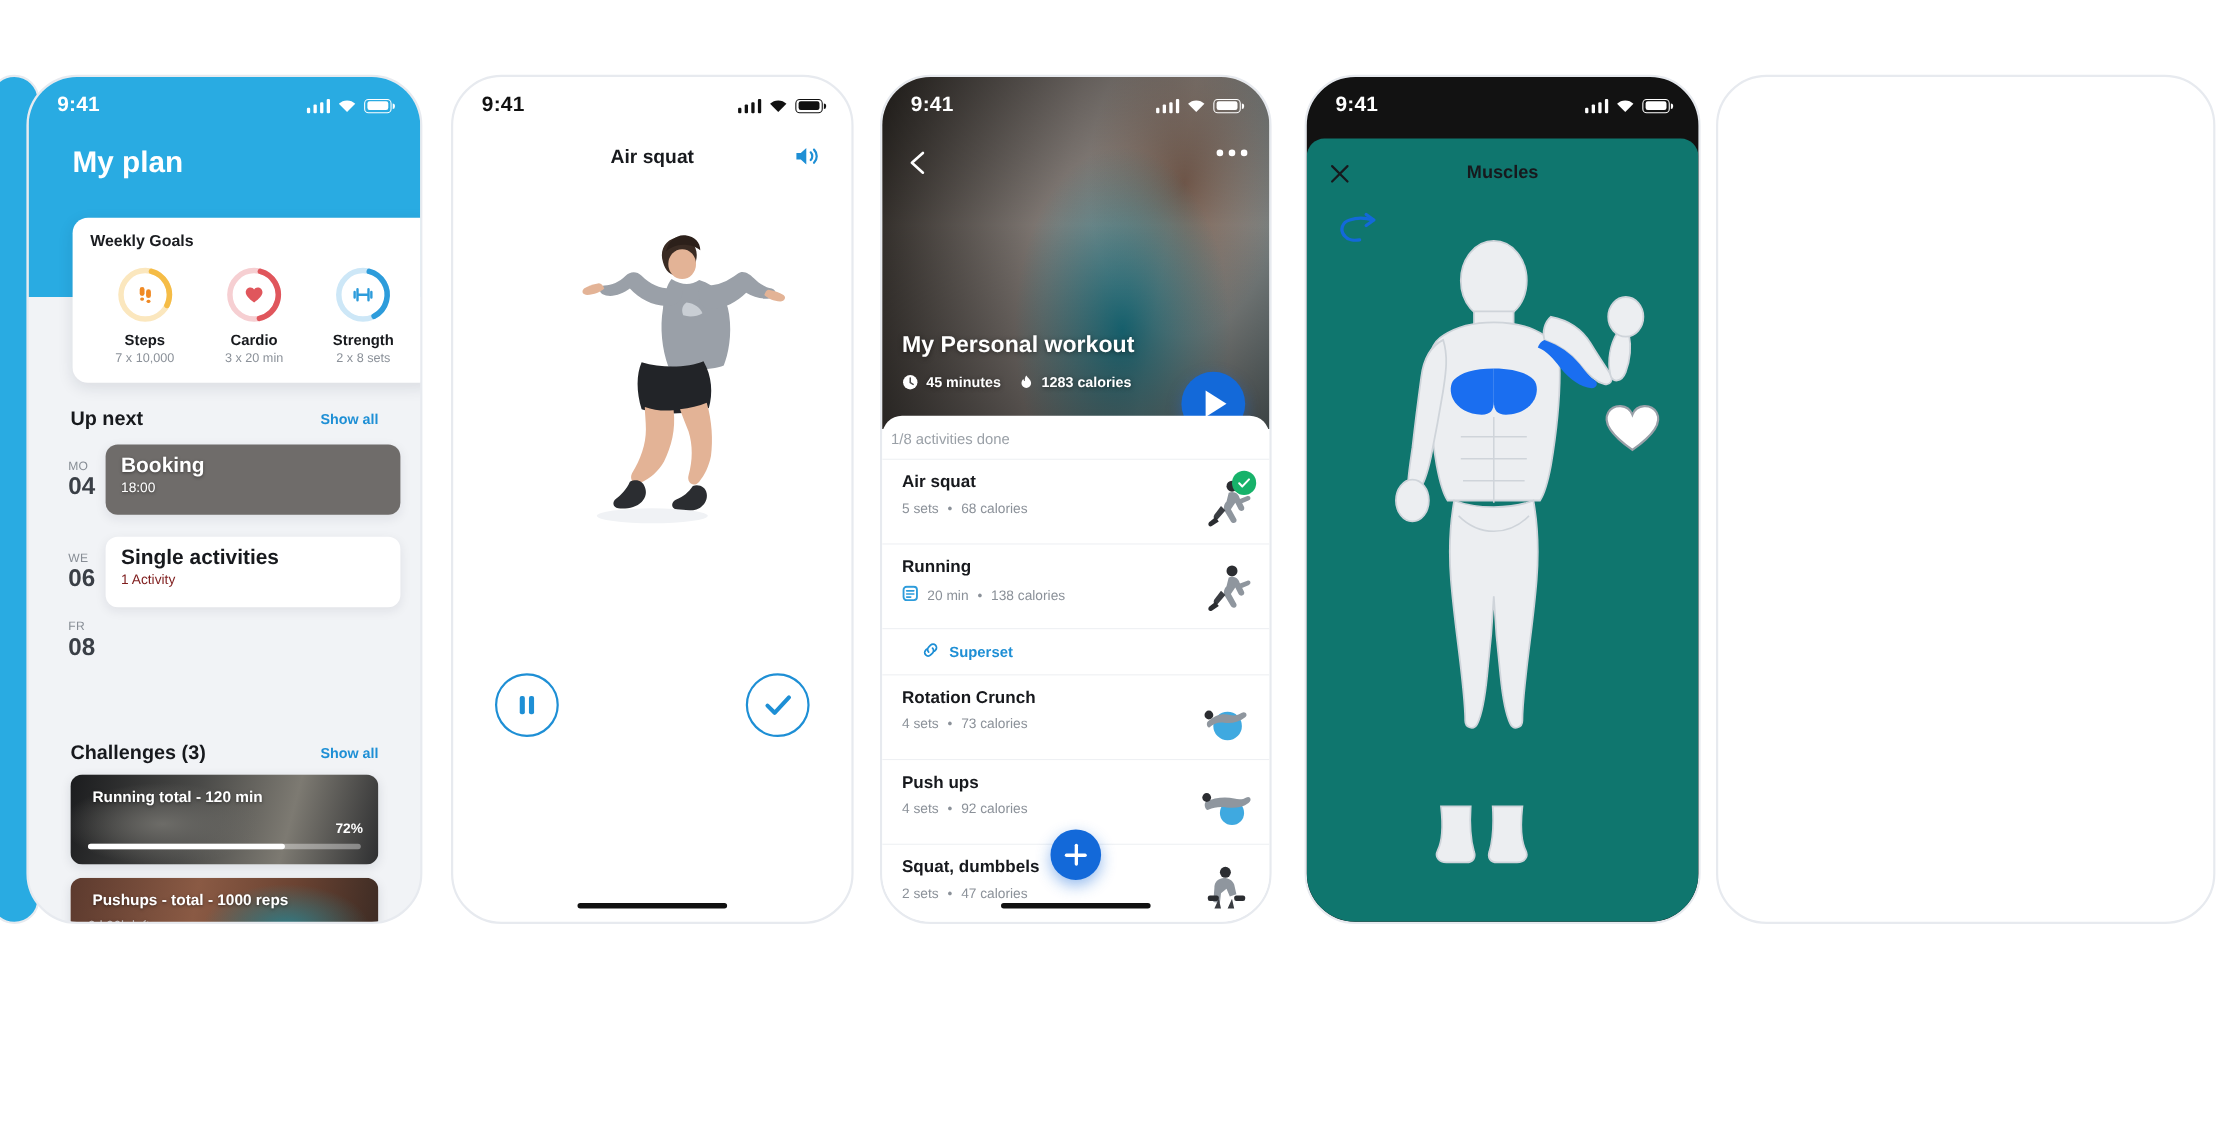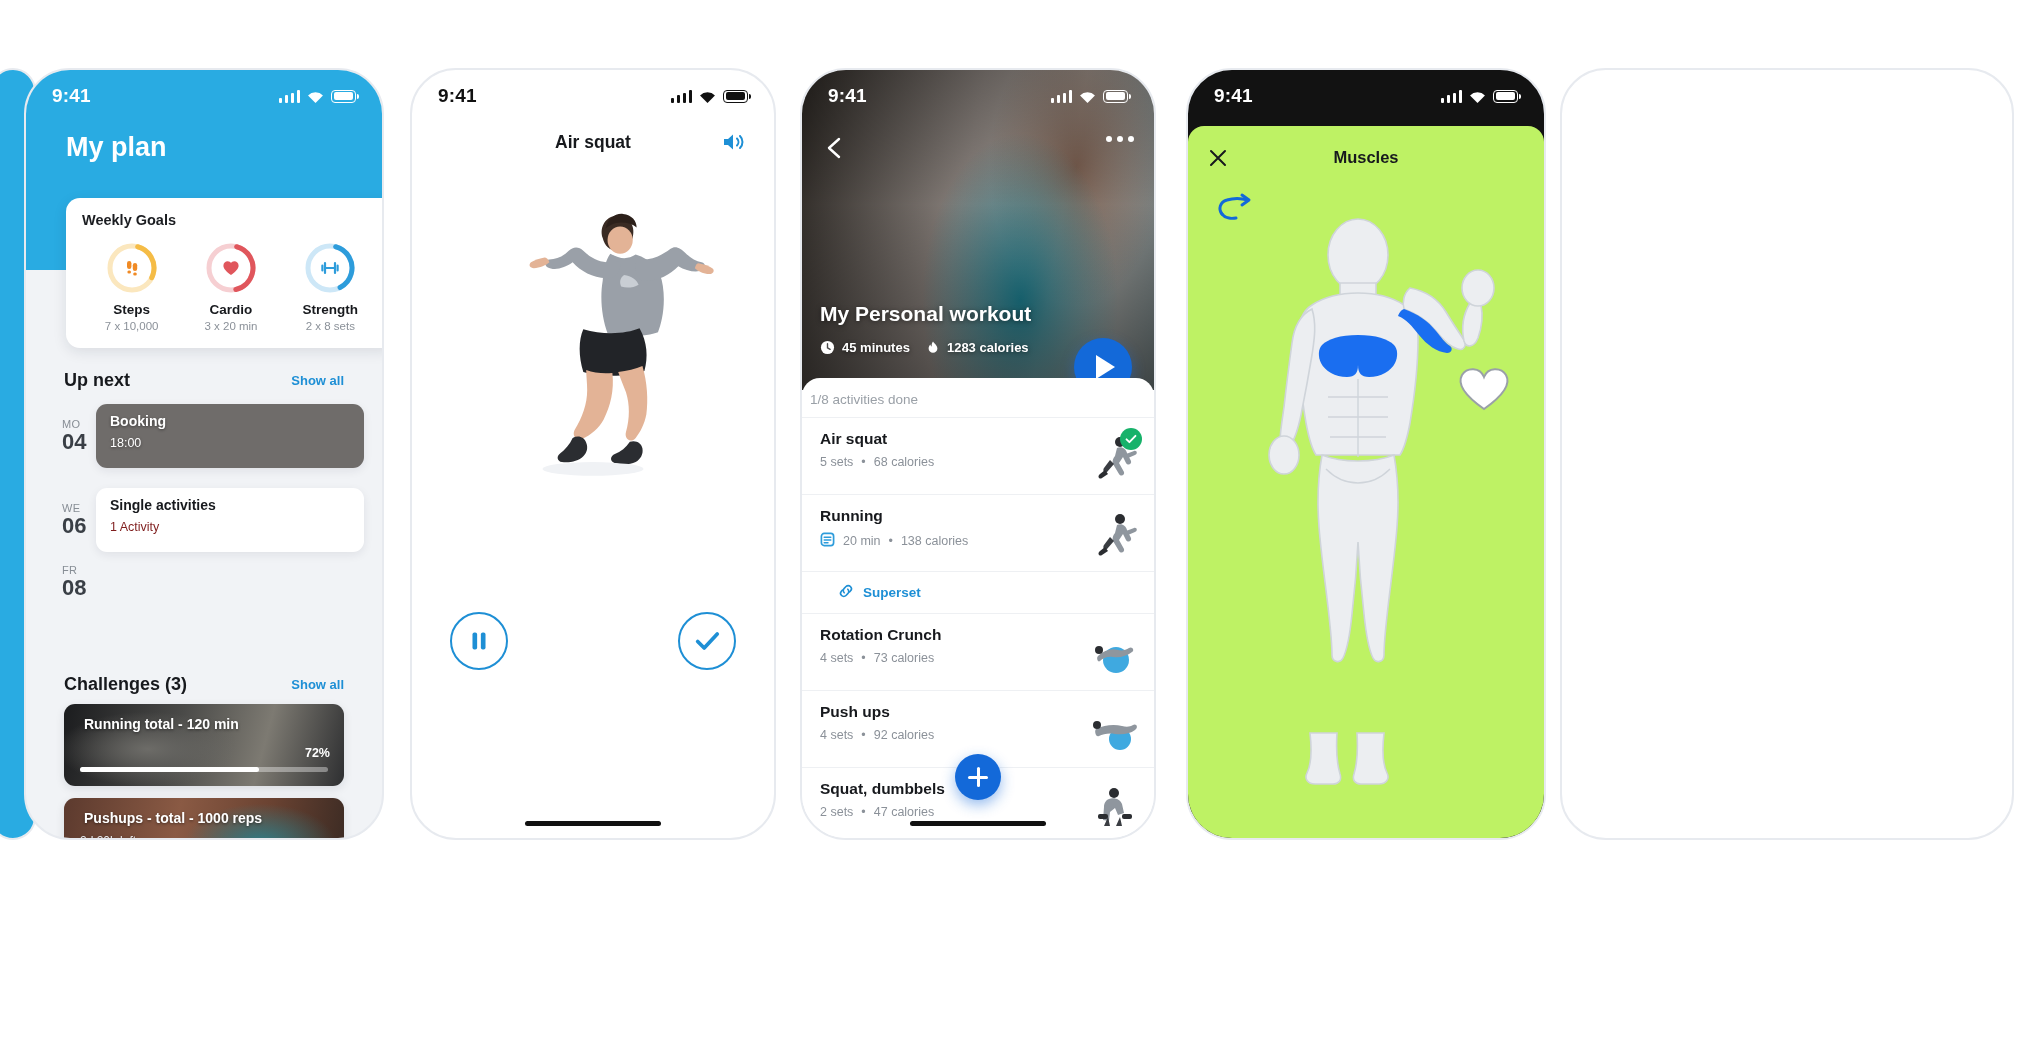--- a/index.html
+++ b/index.html
@@ -44,21 +44,21 @@
     align-items:center; justify-content:space-between; }
   .sechead .t { font-size:18px; font-weight:700; color:#17191d; }
   .sechead .a { font-size:13px; font-weight:600; color:#1e8fd5; }
   .unrow { position:absolute; left:24px; right:18px; display:flex; align-items:center; }
   .daycol { width:46px; flex:0 0 46px; text-align:left; padding-left:12px;}
   .daycol .dw { font-size:11px; color:#878d95; letter-spacing:.3px; }
   .daycol .dn { font-size:22px; font-weight:700; color:#3a3f46; line-height:1.05; }
   .uncard { flex:1; height:64px; border-radius:11px; position:relative; overflow:hidden;
     box-shadow:0 3px 10px rgba(20,30,50,.08); }
   .uncard.photo { background:#6f6c6a; }
-  .uncard .ct { position:absolute; left:14px; top:9px; font-size:14px; font-weight:700; }
+  .uncard .ct { position:absolute; left:14px; top:9px; font-size:19px; font-weight:700; }
   .uncard .cs { position:absolute; left:14px; top:32px; font-size:12.5px; }
   .uncard.photo .ct,.uncard.photo .cs { color:#fff; text-shadow:0 1px 3px rgba(0,0,0,.45); }
   .uncard.plain { background:#fff; }
   .uncard.plain .ct { color:#17191d; }
   .uncard.plain .cs { color:#7f1d1d; }
   .uncard.tall { height:76px; }
   .uncard.tall .ct { top:7px; line-height:1.2; width:72%;}
   .uncard.tall .cs { top:52px; }
   .chcard { position:absolute; left:38px; right:38px; height:82px; border-radius:11px;
     overflow:hidden; box-shadow:0 3px 10px rgba(20,30,50,.10); }
@@ -130,21 +130,21 @@
     font-size:13.5px; font-weight:600; color:#1e8fd5;}
   #p3 .fab { position:absolute; left:50%; transform:translateX(-50%); bottom:38px;
     width:46px; height:46px; border-radius:50%; background:#1369d9;
     box-shadow:0 5px 14px rgba(19,105,217,.45); }
   #p3 .fab::before,#p3 .fab::after{content:"";position:absolute;background:#fff;border-radius:2px;}
   #p3 .fab::before{left:13px;top:21.5px;width:20px;height:3px;}
   #p3 .fab::after{left:21.5px;top:13px;width:3px;height:20px;}
 
   
   #p4 { left:1186px; top:20px; width:360px; height:772px; background:#121212; }
-  #p4 .sheet { position:absolute; top:56px; left:0; right:0; bottom:0; background:#bef264;
+  #p4 .sheet { position:absolute; top:56px; left:0; right:0; bottom:0; background:#0f766e;
     border-radius:16px 16px 0 0; }
   #p4 .mtitle { position:absolute; top:22px; left:0; right:0; text-align:center;
     font-size:16.5px; font-weight:700; color:#17191d; }
   #p4 .close { position:absolute; top:20px; left:18px; width:24px; height:24px; }
   #p4 .flip { position:absolute; top:66px; left:26px; width:46px; height:34px; }
   #p4 .body { position:absolute; top:52px; left:0; right:0; bottom:0; }
 
   
   #pL { left:-10px; top:20px; width:46px; height:772px; background:#29ABE2; border-radius:46px; }
   #pR { left:1560px; top:20px; width:454px; height:772px; background:#fff; }

